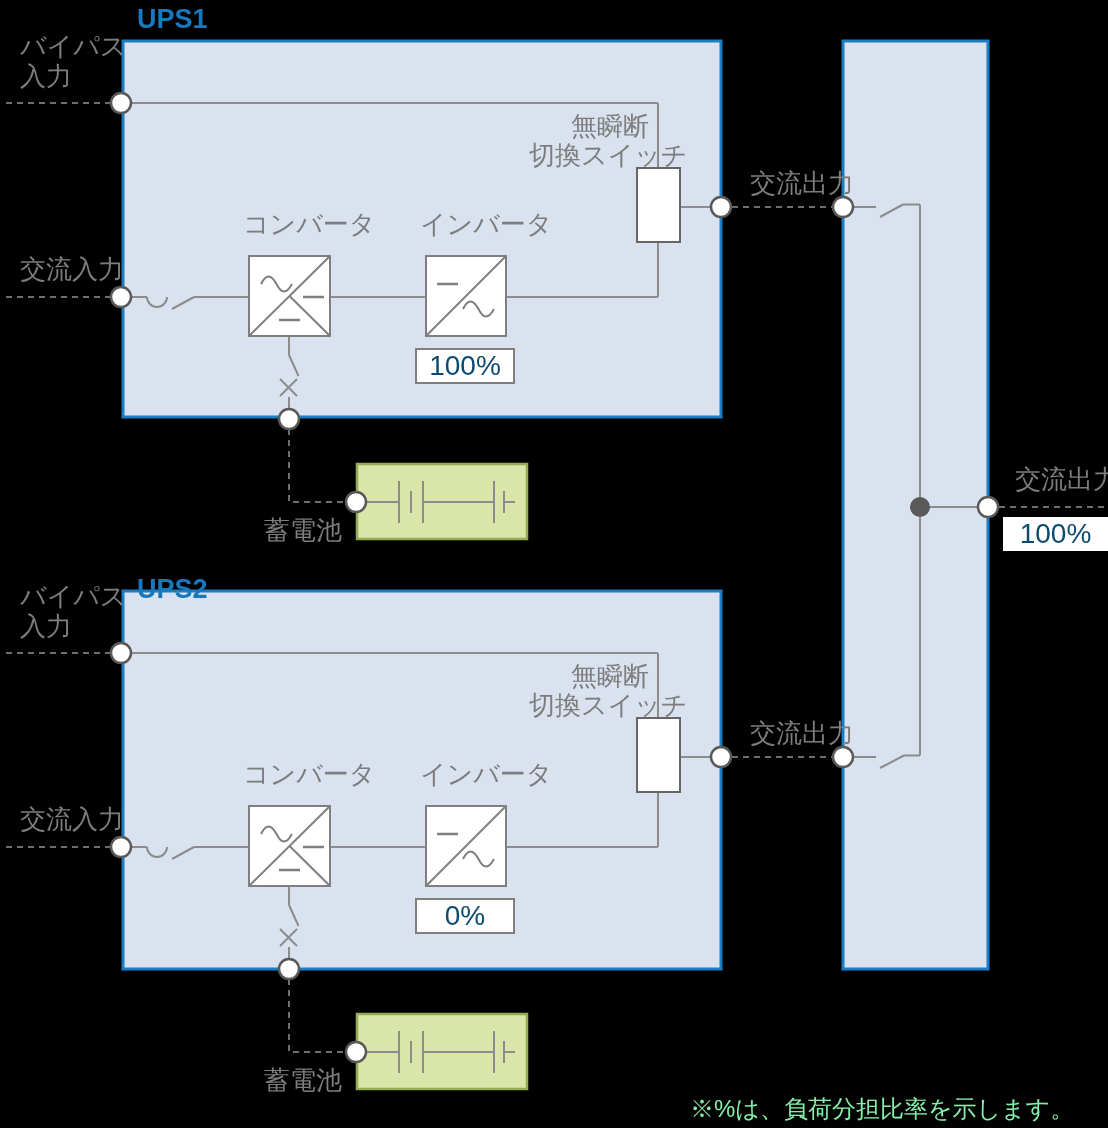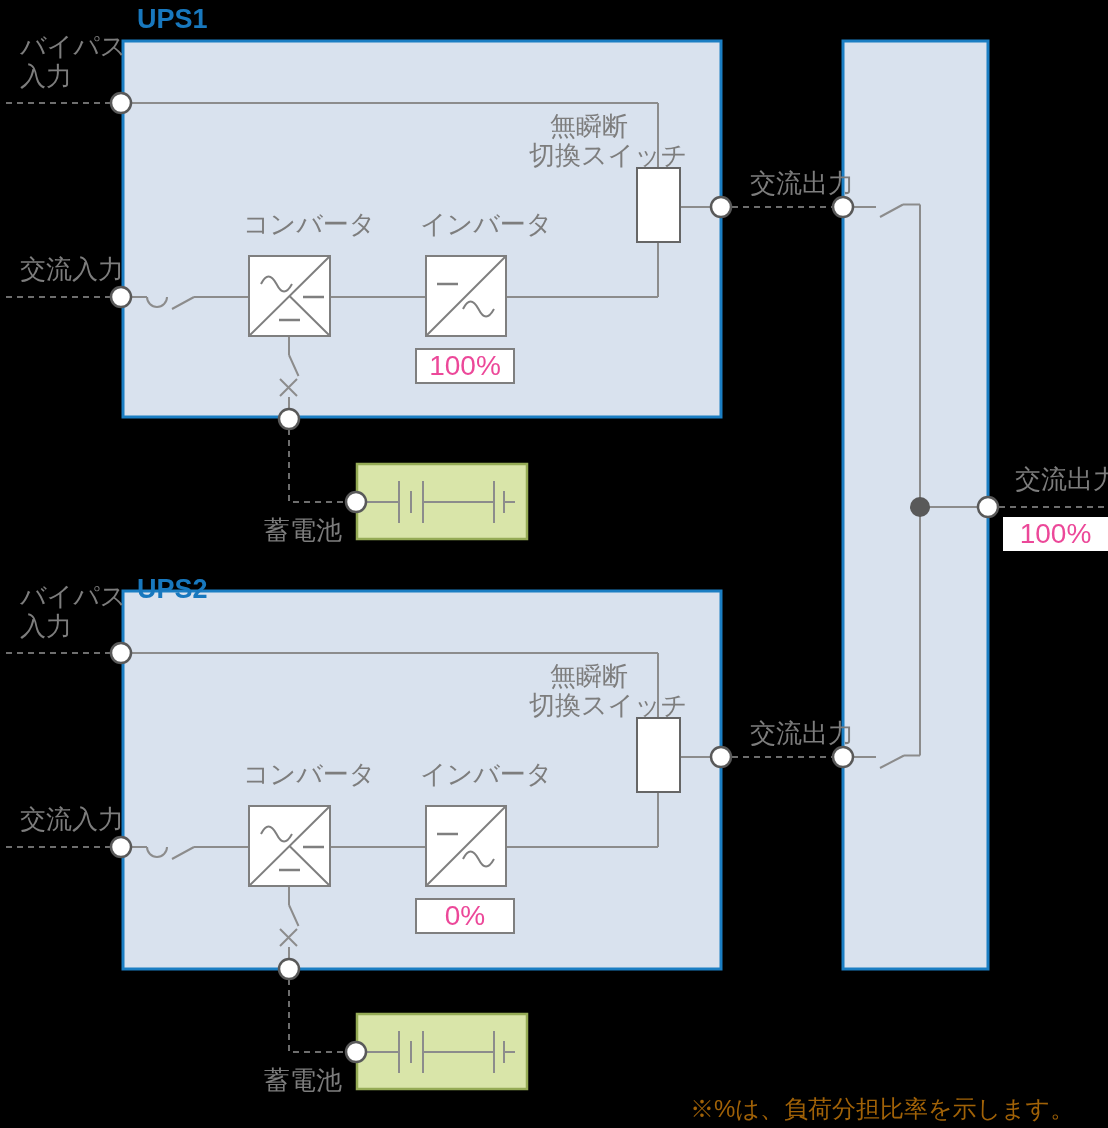--- a/index.html
+++ b/index.html
@@ -1,26 +1,26 @@
 <!DOCTYPE html>
 <html><head>
 <meta charset="utf-8">
 <style>
   html,body{margin:0;padding:0;background:#000;}
   #stage{position:relative;width:1108px;height:1128px;background:#000;overflow:hidden;
          font-family:Liberation Sans, sans-serif;}
   #diagram-svg{position:absolute;left:0;top:0;}
   .lbl{position:absolute;color:#7d7d7d;font-size:26px;line-height:30px;white-space:nowrap;margin-left:16px;}
-  .lbl.center{text-align:center;}
+  .lbl.center{text-align:right;}
   .title{position:absolute;color:#1878be;font-weight:bold;font-size:27px;line-height:32px;}
   .share-box{position:absolute;width:100px;height:36px;background:#fff;border:2px solid #7f7f7f;
              box-sizing:border-box;display:flex;align-items:center;justify-content:center;
-             color:#ec4899;font-size:28px;}
+             color:#0c4a6e;font-size:28px;}
   .share-box.borderless{border:none;width:105px;height:34px;}
-  .footnote{position:absolute;color:#a16207;font-size:24px;line-height:30px;white-space:nowrap;}
+  .footnote{position:absolute;color:#86efac;font-size:24px;line-height:30px;white-space:nowrap;}
   .twoline div{display:block;}
   .ts-label{line-height:29px;width:120px;}
 </style>
 </head>
 <body>
 
 <div id="stage">
 
 <svg id="diagram-svg" width="1108" height="1128" viewBox="0 0 1108 1128">
 

